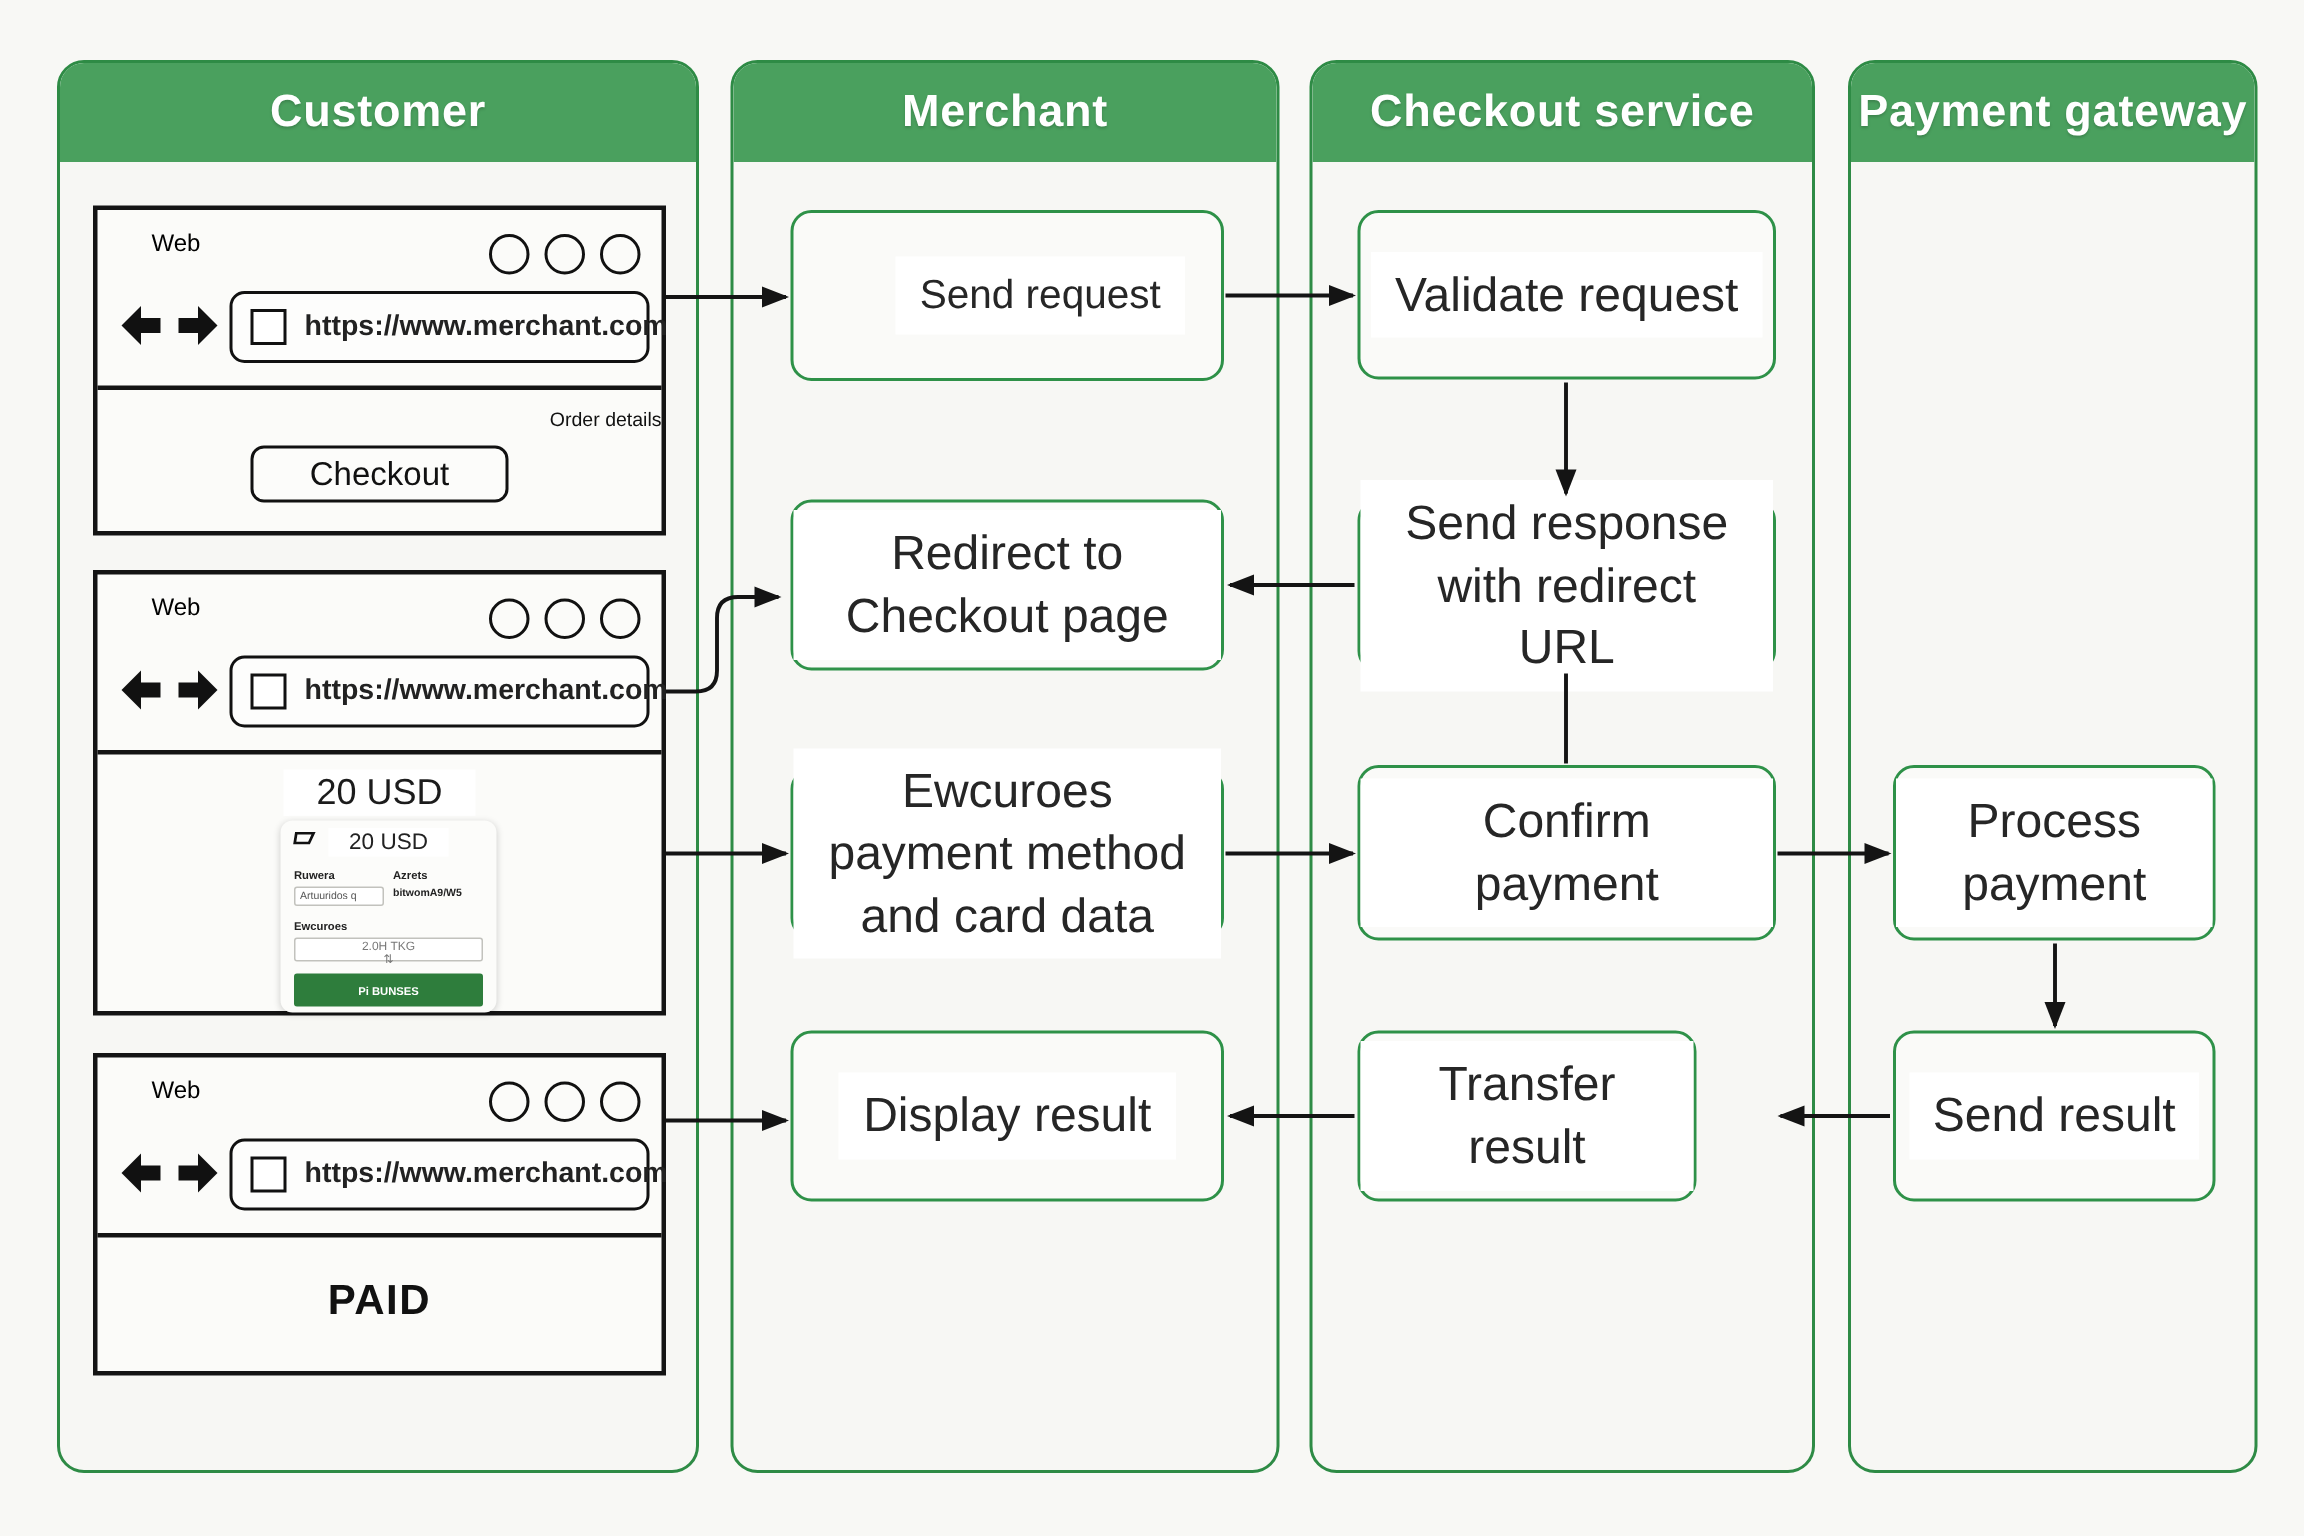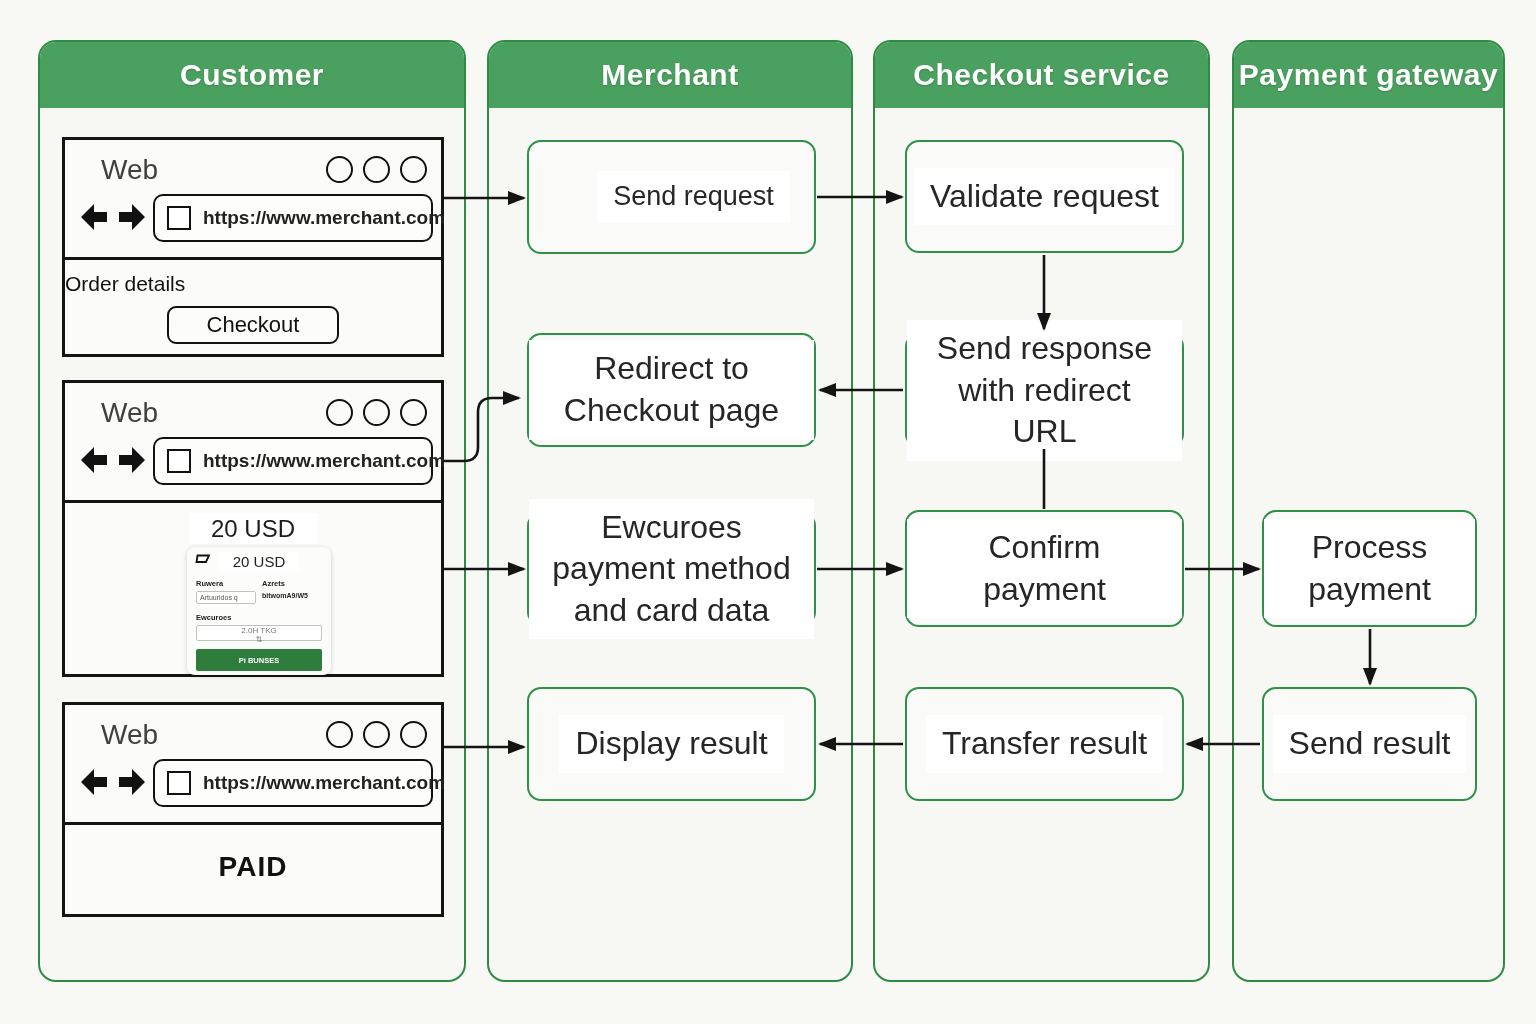--- a/index.html
+++ b/index.html
@@ -42,34 +42,34 @@
     line-height: 1.3;
   }
   .fbox-label { background: #fff; padding: 8px 16px; }
 
   
   .browser {
     position: absolute; left: 62px; width: 382px;
     border: 3px solid #141414; background: #fbfbf9;
   }
   .b-toolbar { position: relative; height: 120px; border-bottom: 3px solid #141414; }
-  .web-label { position: absolute; left: 36px; top: 14px; font-size: 28px; color:#404040; }
+  .web-label { position: absolute; left: 36px; top: 14px; font-size: 16px; color:#000000; }
   .win-circles { position: absolute; right: 14px; top: 16px; display: flex; gap: 10px; }
   .win-circle { width: 27px; height: 27px; border: 2.5px solid #111; border-radius: 50%; }
   .nav-arrows { position: absolute; left: 14px; top: 62px; display: flex; gap: 8px; align-items: center; }
   .urlbar {
     position: absolute; left: 88px; top: 54px; width: 280px; height: 48px;
     border: 2.5px solid #111; border-radius: 10px; background: #fdfdfc;
     display: flex; align-items: center; gap: 12px; padding: 13px 12px;
   }
   .url-square { width: 24px; height: 24px; border: 2.5px solid #111; flex: none; background:#fff; }
   .url-text { font-size: 19px; font-weight: 700; color: #222; white-space: nowrap; }
   .b-content { position: relative; }
 
-  .order-heading { text-align: left; padding-top: 12px; font-size: 21px; color:#111; }
+  .order-heading { text-align: right; padding-top: 12px; font-size: 13px; color:#111; }
   .checkout-btn {
     margin: 10px auto 0; width: 172px; height: 38px;
     border: 2.5px solid #111; border-radius: 9px; background: #fcfcfa;
     display: flex; align-items: center; justify-content: center; font-size: 22px; color:#111;
   }
   .paid-text { text-align: center; padding-top: 26px; font-size: 28px; font-weight: 700; letter-spacing: 1px; color:#111; }
 
   .amount-heading { text-align: center; padding-top: 12px; font-size: 24px; color: #1c1c1c; }
   .amount-heading span { background:#fff; padding: 2px 22px; }
   .pay-card {
@@ -145,21 +145,21 @@
 
   <div class="fbox" style="left:905px; top:140px; width:279px; height:113px;">
     <span class="fbox-label">Validate request</span>
   </div>
   <div class="fbox" style="left:905px; top:333px; width:279px; height:115px;">
     <span class="fbox-label">Send response with redirect URL</span>
   </div>
   <div class="fbox" style="left:905px; top:510px; width:279px; height:117px;">
     <span class="fbox-label">Confirm payment</span>
   </div>
-  <div class="fbox" style="left:905px; top:687px; width:279px; height:114px;">
+  <div class="fbox" style="left:905px; top:687px; width:226px; height:114px;">
     <span class="fbox-label">Transfer result</span>
   </div>
 
   <div class="fbox" style="left:1262px; top:510px; width:215px; height:117px;">
     <span class="fbox-label">Process payment</span>
   </div>
   <div class="fbox" style="left:1262px; top:687px; width:215px; height:114px;">
     <span class="fbox-label">Send result</span>
   </div>
 

